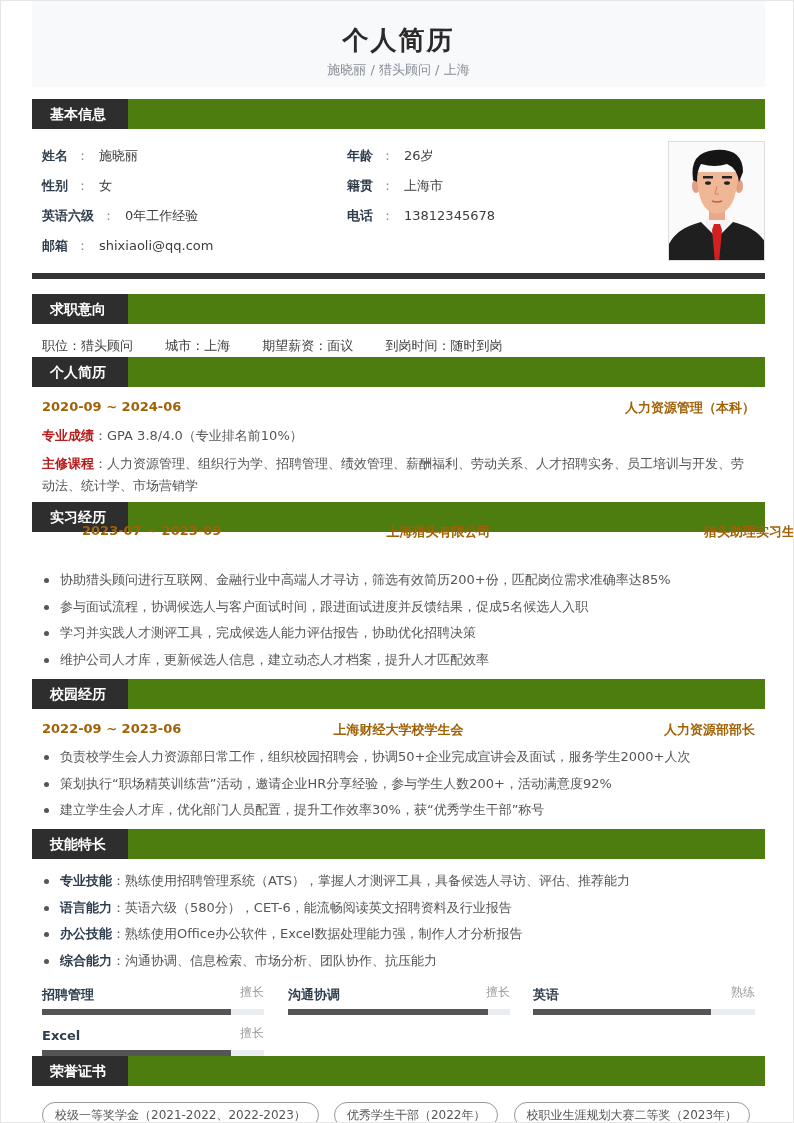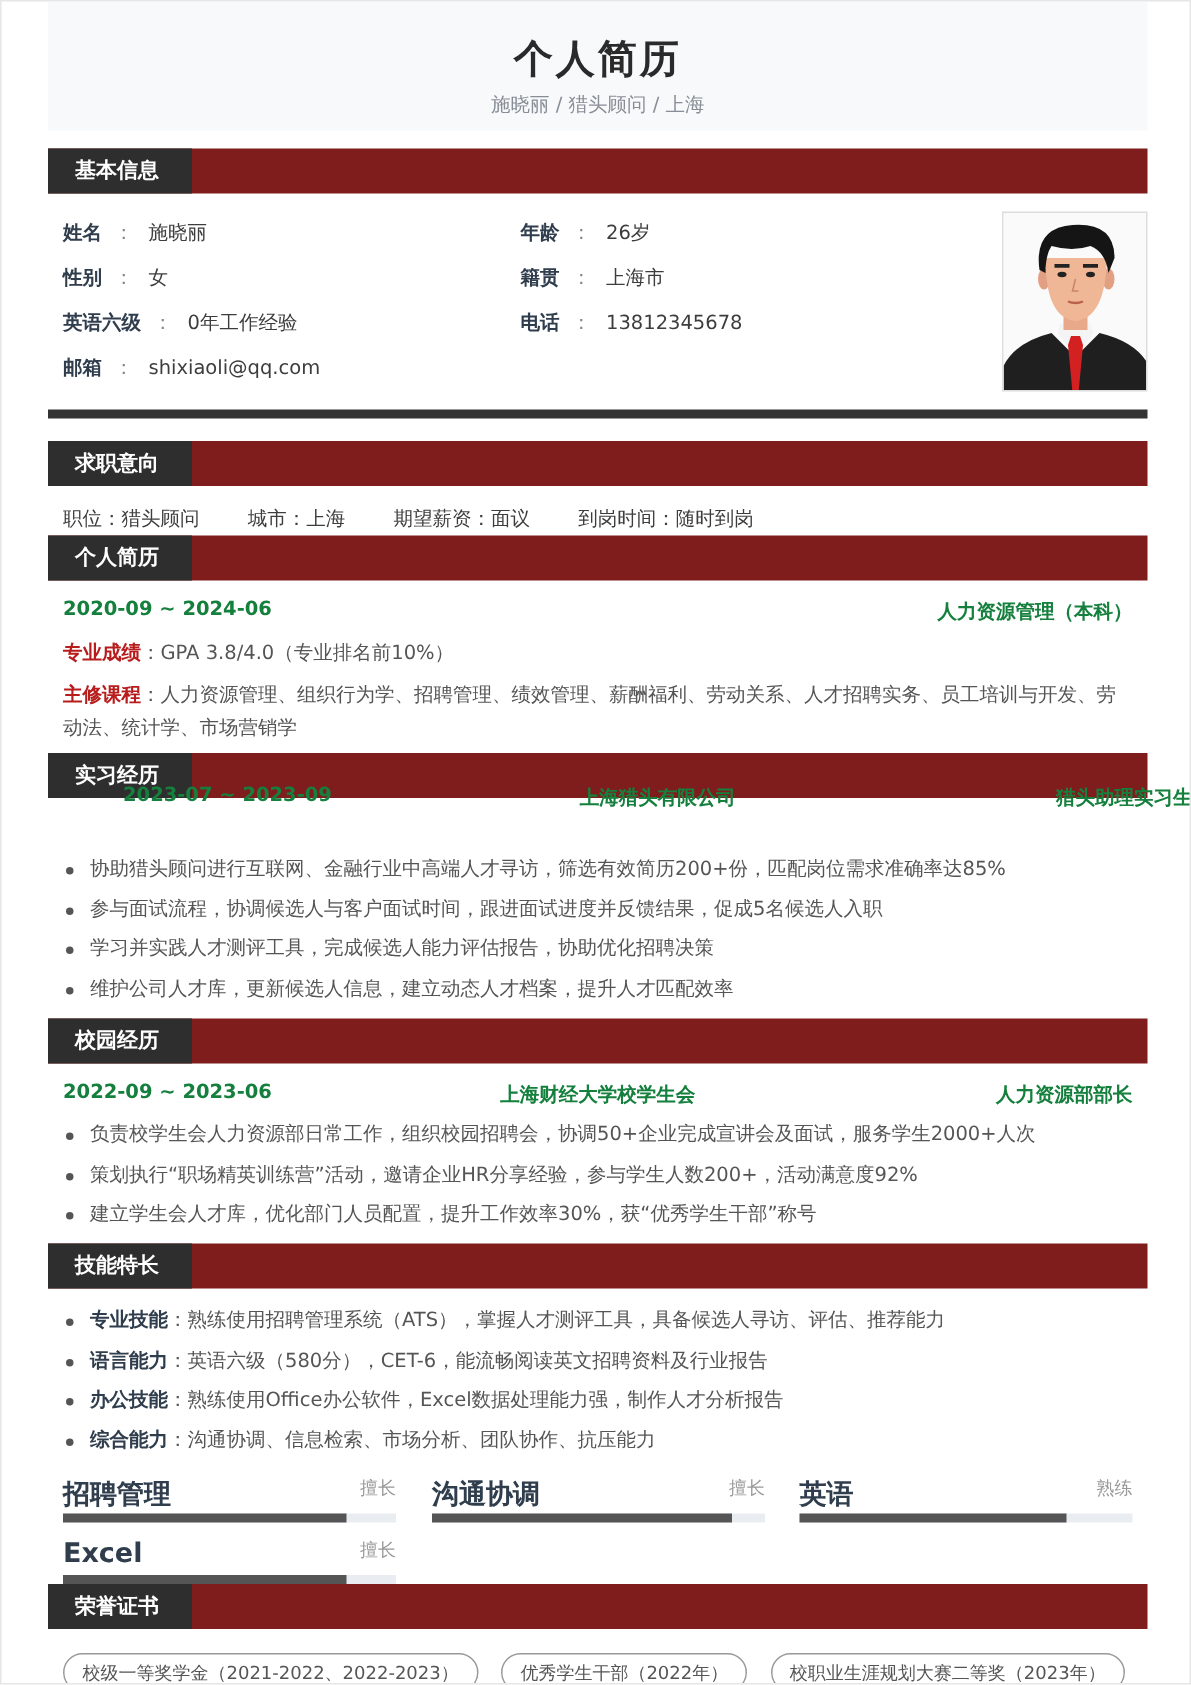--- a/index.html
+++ b/index.html
@@ -3,48 +3,48 @@
 <meta charset="utf-8">
 <style>
   * { box-sizing: border-box; margin: 0; padding: 0; }
   html, body { width: 794px; height: 1123px; overflow: hidden; background: #ffffff; }
   body { font-family: "DejaVu Sans", "Liberation Sans", sans-serif; color: #333; position: relative; border: 1px solid #e6e6e6; }
   .page { position: absolute; left: 31px; top: 0; width: 733px; }
   .header { height: 86px; background: #f8f9fb; text-align: center; padding-top: 22px; }
   .header .title { font-size: 26px; font-weight: bold; color: #2a2a2a; letter-spacing: 2px; line-height: 34px; }
   .header .subtitle { font-size: 13px; color: #888e96; margin-top: 4px; }
 
-  .section-head { position: absolute; left: 0; width: 733px; height: 30px; background: #7f1d1d; }
+  .section-head { position: absolute; left: 0; width: 733px; height: 30px; background: #4d7c0f; }
   .section-head .tag { display: inline-block; height: 30px; width: 96px; background: #2e2e2e; color: #fff; font-size: 14px; font-weight: bold; line-height: 30px; padding-left: 18px; }
 
   .basic { position: absolute; left: 0; top: 140px; width: 733px; height: 124px; }
   .field { position: absolute; font-size: 13px; color: #3d3d3d; line-height: 20px; }
   .field .lbl { font-weight: bold; color: #2f3d4d; }
   .field .colon { color: #888; margin: 0 10px 0 8px; }
   .photo { position: absolute; left: 636px; top: 0; width: 97px; height: 120px; border: 1px solid #ddd; background: #fbfbfb; overflow: hidden; }
   .thick-rule { position: absolute; left: 0; top: 272px; width: 733px; height: 6px; background: #333; }
 
   .intent-row { position: absolute; left: 10px; top: 336px; font-size: 13px; color: #3d3d3d; }
   .intent-row span { margin-right: 28px; margin-top: 43px; }
 
-  .entry-head { position: absolute; left: 10px; width: 713px; height: 20px; font-size: 13px; font-weight: bold; color: #15803d; }
+  .entry-head { position: absolute; left: 10px; width: 713px; height: 20px; font-size: 13px; font-weight: bold; color: #a16207; }
   .entry-head .c { position: absolute; left: 0; width: 713px; text-align: center; }
   .entry-head .r { position: absolute; right: 0; }
   .entry-head .l { position: absolute; left: 0; }
 
   .line { position: absolute; left: 10px; width: 713px; font-size: 13px; color: #555; line-height: 22px; }
   .line .k { font-weight: bold; color: #b91c1c; }
 
   ul.bul { position: absolute; left: 10px; list-style: none; width: 713px; }
   ul.bul li { font-size: 13px; color: #555; line-height: 26.5px; position: relative; padding-left: 18px; white-space: nowrap; }
   ul.bul li::before { content: ""; position: absolute; left: 2px; top: 11px; width: 5px; height: 5px; border-radius: 50%; background: #555; }
   ul.bul li .k { font-weight: bold; color: #2f3d4d; }
 
   .bar { position: absolute; width: 222px; }
-  .bar .name { font-size: 18px; font-weight: bold; color: #2f3d4d; }
+  .bar .name { font-size: 13px; font-weight: bold; color: #2f3d4d; }
   .bar .lvl { position: absolute; right: 0; top: 0; font-size: 12px; color: #999; }
   .bar .track { position: absolute; left: 0; top: 25px; width: 222px; height: 6px; background: #e9edf2; }
   .bar .fill { height: 6px; background: #555; }
 
   .pills { position: absolute; left: 10px; top: 1101px; white-space: nowrap; }
   .pill { display: inline-block; height: 26px; border: 1px solid #999; border-radius: 13px; padding: 0 12px; font-size: 12px; color: #555; line-height: 24px; margin-right: 10px; }
 </style>
 </head>
 <body>
 

